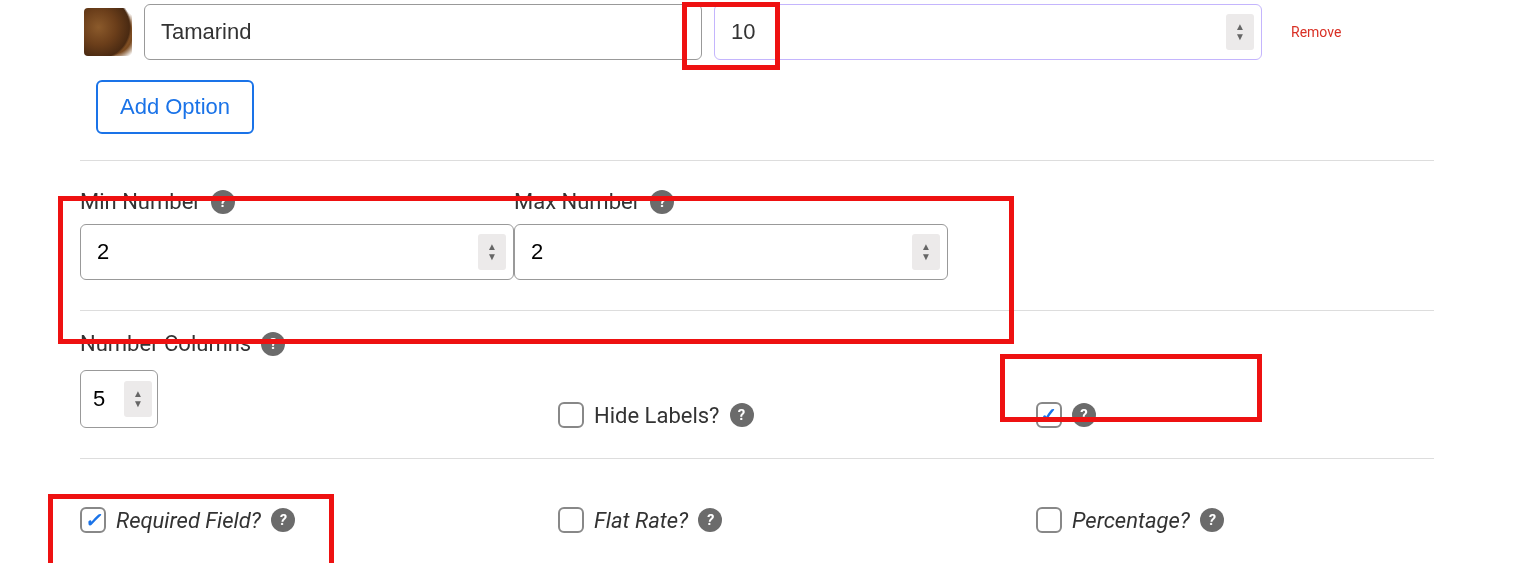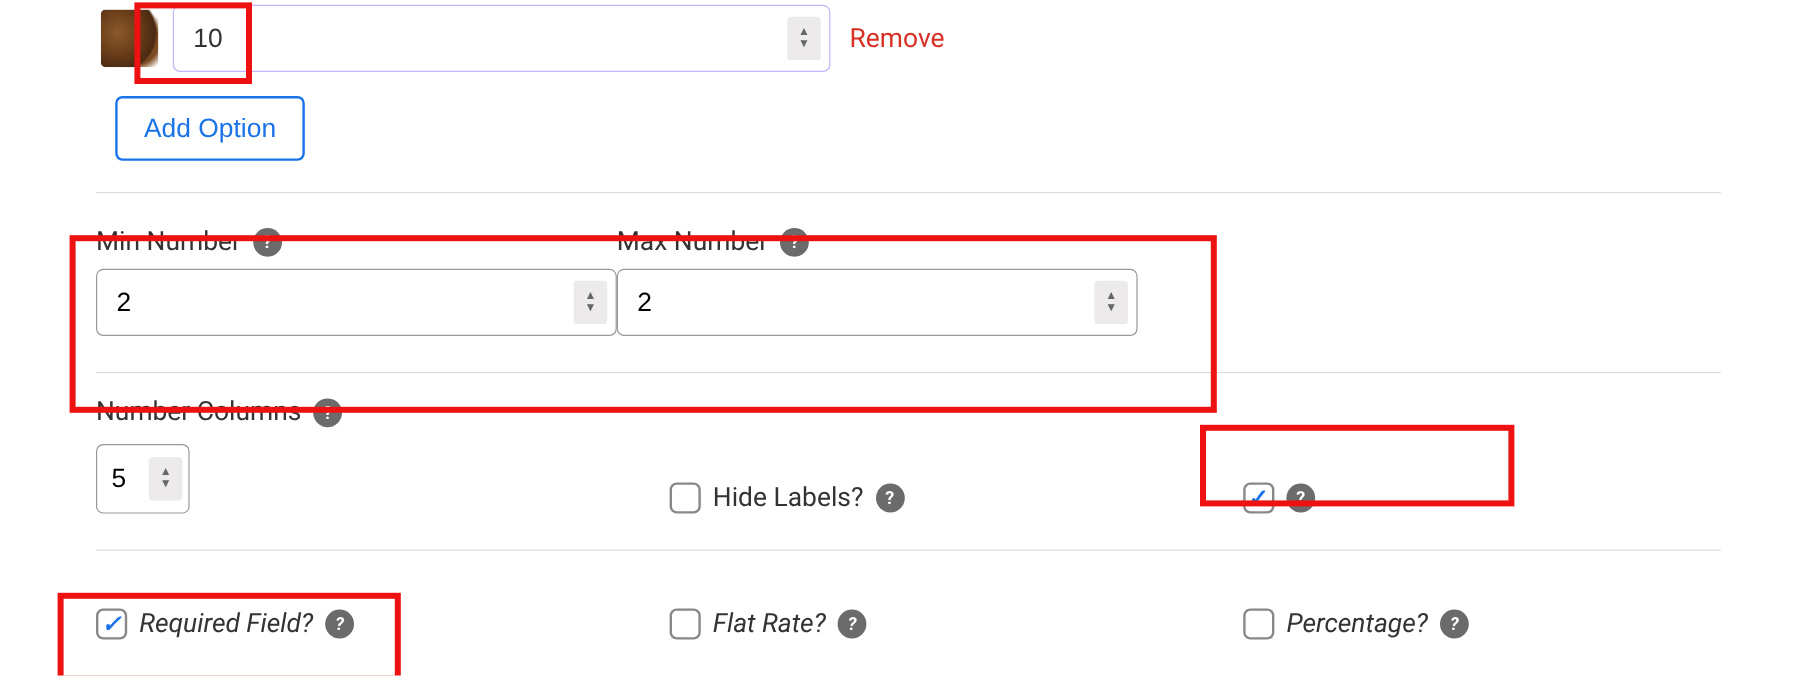--- a/index.html
+++ b/index.html
@@ -61,23 +61,23 @@
     flex-direction: column;
     align-items: center;
     justify-content: center;
     font-size: 10px;
     color: #666;
     line-height: 1;
   }
   .spin span { display:block; height:10px; }
   .remove-link {
     color: #d93025;
-    font-size: 22px;
+    font-size: 14px;
     text-decoration: none;
-    margin-left: 4px;
+    margin-left: 17px;
   }
   .add-btn-row { padding: 10px 0 0 84px; }
   .add-btn {
     border: 2px solid #1a73e8;
     color: #1a73e8;
     background: #fff;
     font-size: 22px;
     padding: 12px 22px;
     border-radius: 6px;
     cursor: pointer;
@@ -147,20 +147,21 @@
   }
   .canvas { position:relative; width:1514px; }
 </style>
 </head>
 <body>
 
 <div class="canvas">
 
   <div class="option-row">
     <div class="thumb"></div>
+    <input class="name-input" value="Tamarind" style="">
     <div class="num-wrap rel">
       <input class="num-input" value="10" style="">
       <div class="spin">
           <span>▲</span>
           <span>▼</span>
         </div>
       <div class="highlight-red1"></div>
     </div>
     <a href="#" class="remove-link">Remove</a>
   </div>

